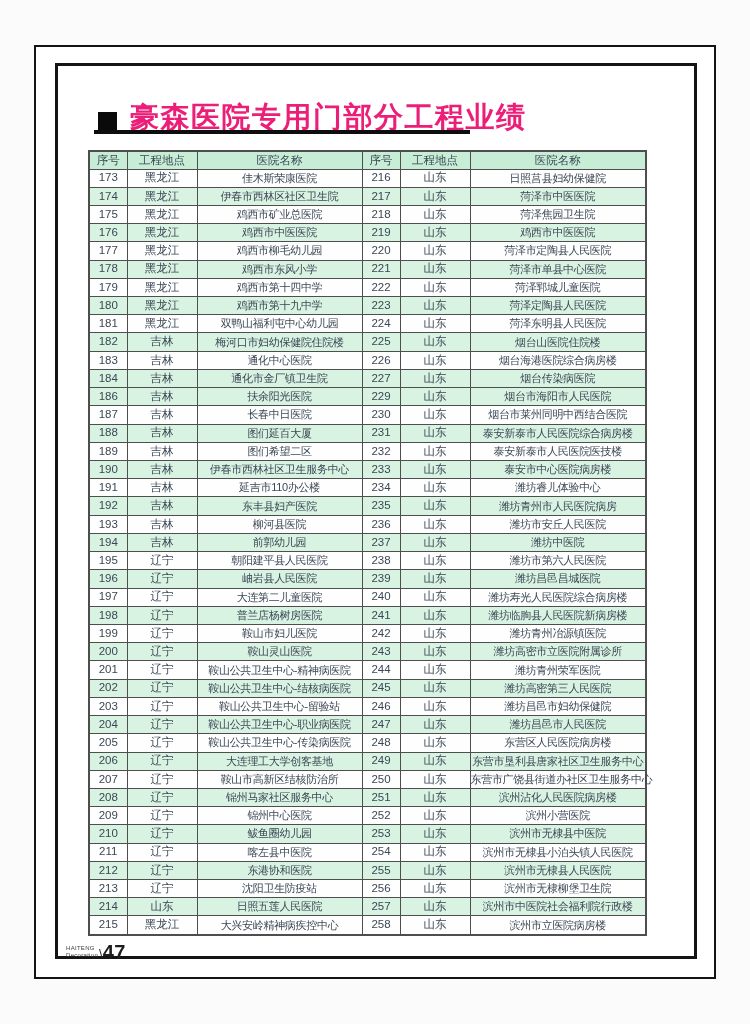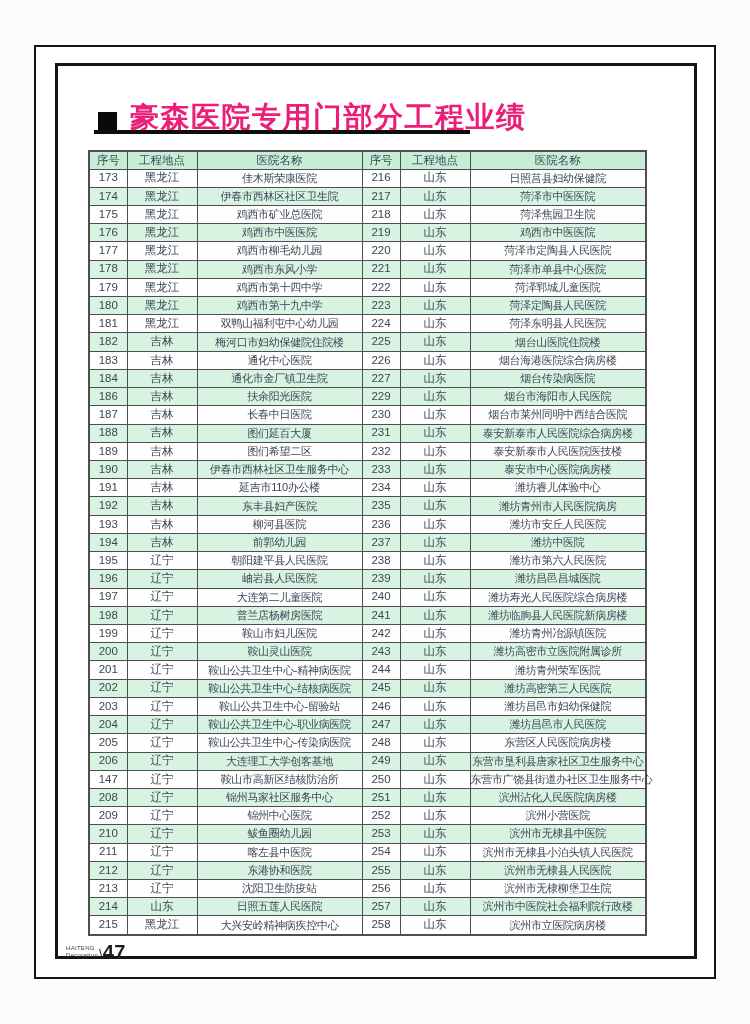--- a/index.html
+++ b/index.html
@@ -361,21 +361,21 @@
       </tr>
       <tr class="alt">
         <td>206</td>
         <td>辽宁</td>
         <td class="name">大连理工大学创客基地</td>
         <td>249</td>
         <td>山东</td>
         <td class="name">东营市垦利县唐家社区卫生服务中心</td>
       </tr>
       <tr>
-        <td>147</td>
+        <td>207</td>
         <td>辽宁</td>
         <td class="name">鞍山市高新区结核防治所</td>
         <td>250</td>
         <td>山东</td>
         <td class="name">东营市广饶县街道办社区卫生服务中心</td>
       </tr>
       <tr class="alt">
         <td>208</td>
         <td>辽宁</td>
         <td class="name">锦州马家社区服务中心</td>

